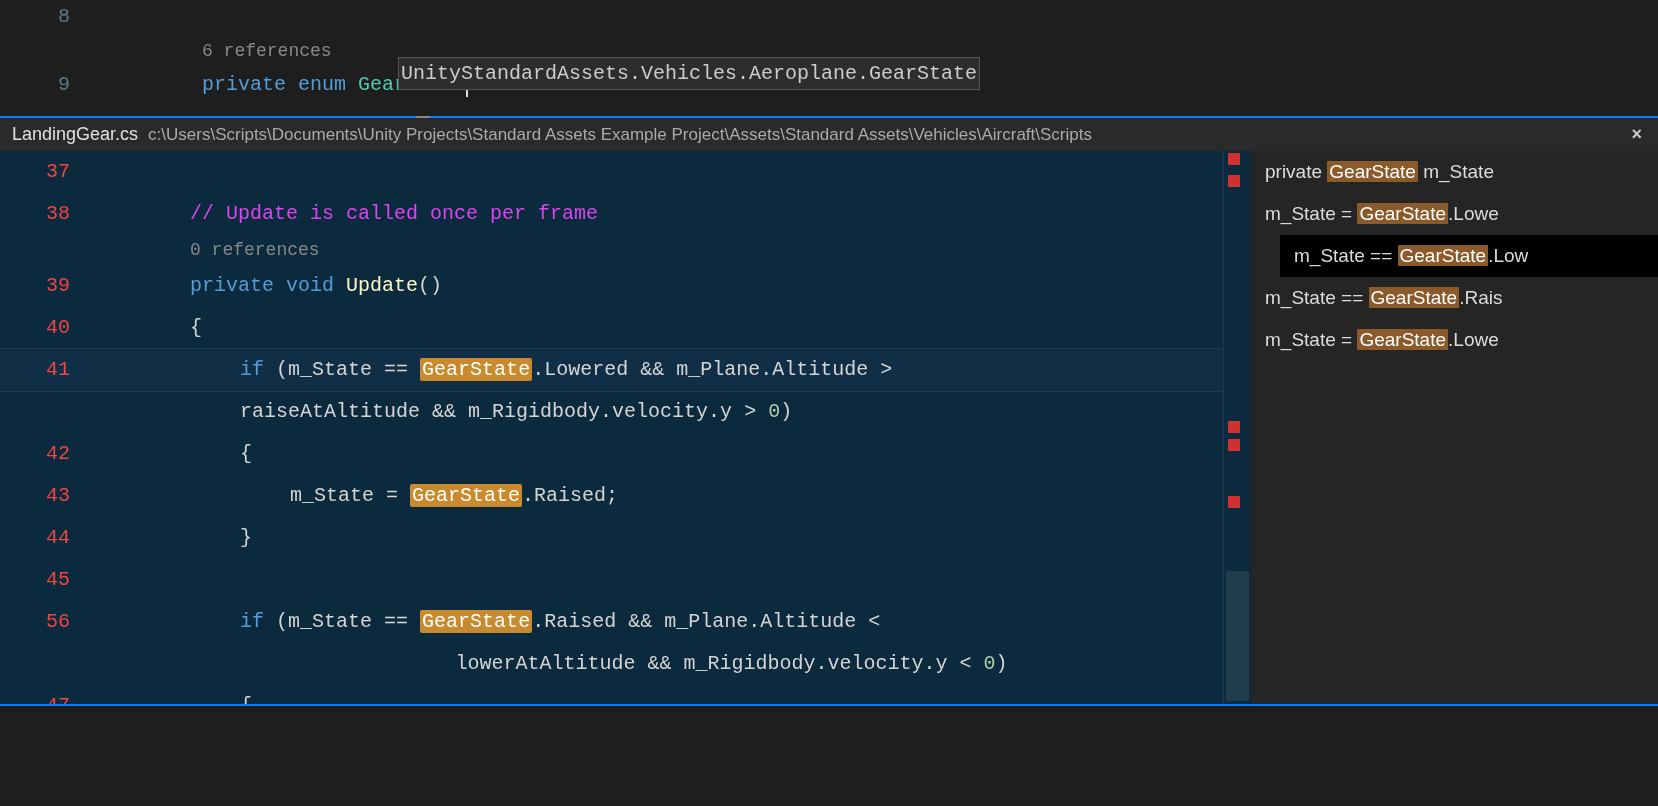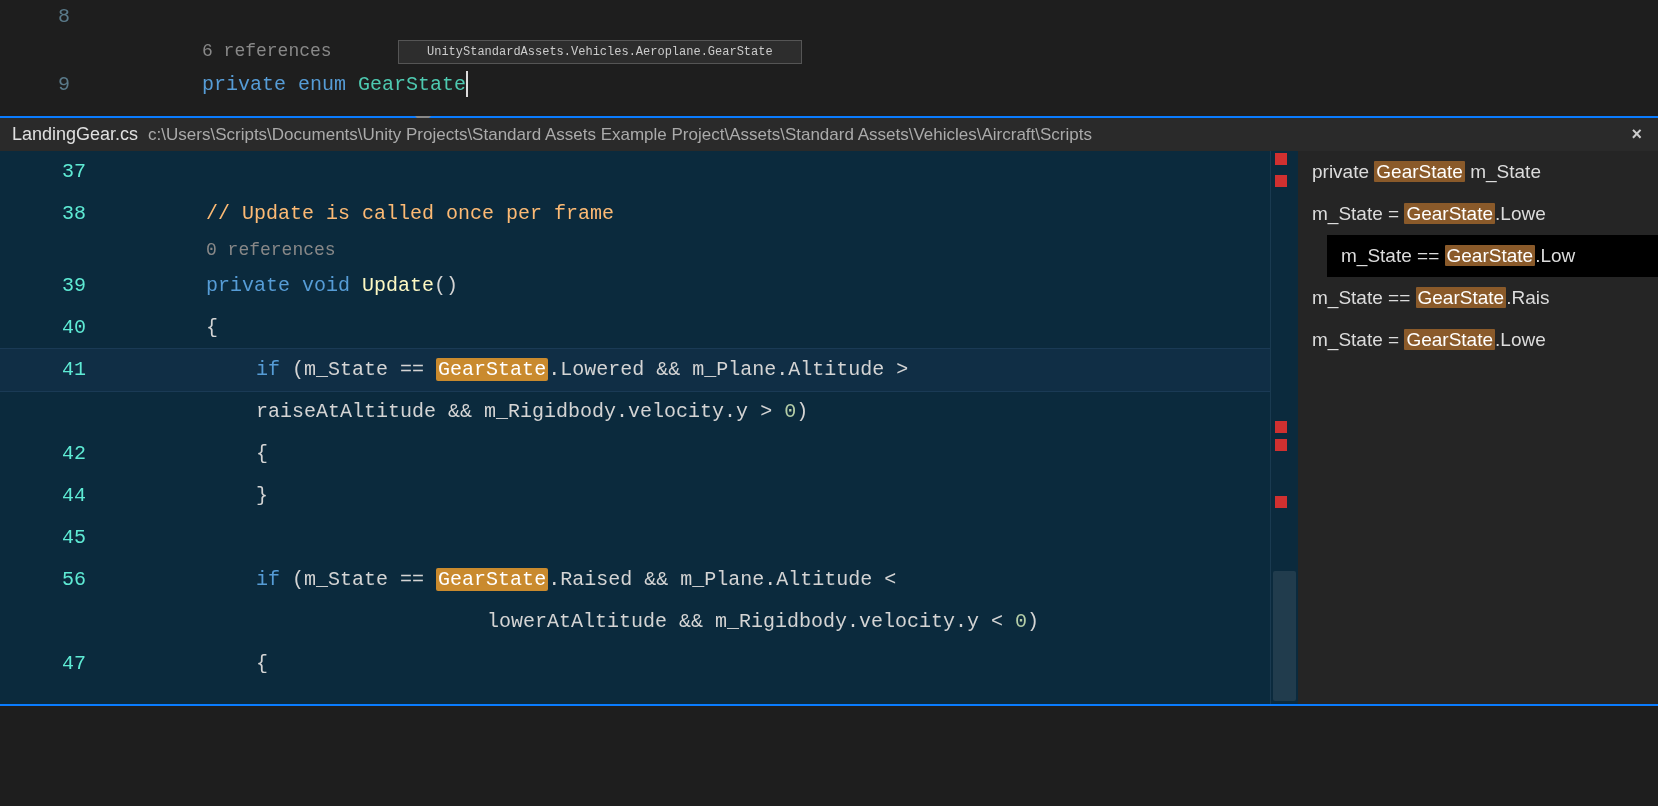--- a/index.html
+++ b/index.html
@@ -31,44 +31,44 @@
     font-size: 20px;
   }
   .code-content {
     flex: 1;
     white-space: pre;
     position: relative;
   }
   .kw { color: #569cd6; }
   .type { color: #4ec9b0; }
   .ident { color: #fef9c3; }
-  .comment { color: #fdba74; }
+  .comment { color: #d946ef; }
   .ref-lens { color: #888888; font-size: 18px; }
   .num { color: #b5cea8; }
   .hlword {
     background: #c98a2e;
     color: #fff;
     padding: 0 2px;
     border-radius: 2px;
   }
   .hlword-side {
     background: #8a5a2a;
     color: #fff;
     padding: 0 2px;
     border-radius: 1px;
   }
   .tooltip {
     position: absolute;
-    top: 40px;
+    top: 57px;
     left: 398px;
     border: 1px solid #555;
     background: #2d2d2d;
     color: #cccccc;
-    padding: 4px 28px;
-    font-size: 12px;
+    padding: 4px 2px;
+    font-size: 20px;
     z-index: 10;
   }
   .cursor-caret {
     display: inline-block;
     width: 2px;
     height: 26px;
     background: #dcdcdc;
     vertical-align: middle;
     margin-bottom: 2px;
   }
@@ -102,21 +102,21 @@
     background: #0b2a3d;
     height: 555px;
     border-bottom: 2px solid #0a7cff;
   }
   .bottom-code {
     flex: 1;
     background: #0b2a3d;
     padding-top: 0px;
     overflow: hidden;
   }
-  .bottom-code .gutter { color: #5eead4; margin-left: 16px; }
+  .bottom-code .gutter { color: #ef4444; }
   .bottom-row {
     display: flex;
     line-height: 42px;
     font-size: 20px;
   }
   .bottom-row .code-content { padding-left: 0; }
   .current-line {
     background: #102e45;
     outline: 1px solid #1a3a55;
   }
@@ -136,21 +136,21 @@
     border-radius: 2px;
   }
   .mark {
     position: absolute;
     left: 4px;
     width: 12px;
     height: 12px;
     background: #d03030;
   }
   .side-panel {
-    width: 360px;
+    width: 407px;
     background: #252525;
     font-family: 'Segoe UI', Arial, sans-serif;
     font-size: 19px;
     color: #dcdcdc;
     overflow: hidden;
   }
   .side-row {
     padding: 6px 14px;
     white-space: nowrap;
     line-height: 30px;
@@ -236,20 +236,24 @@
     <div class="bottom-row">
       <div class="gutter"></div>
       <div class="code-content" style="padding-left:150px;"><span>raiseAtAltitude</span> <span>&amp;&amp;</span> <span>m_Rigidbody.velocity.y</span> <span>&gt;</span> <span class="num">0</span><span>)</span></div>
     </div>
 
     <div class="bottom-row">
       <div class="gutter">42</div>
       <div class="code-content" style="padding-left:150px;"><span>{</span></div>
     </div>
 
+    <div class="bottom-row">
+      <div class="gutter">43</div>
+      <div class="code-content" style="padding-left:200px;"><span>m_State</span> <span>=</span> <span class="hlword">GearState</span><span>.Raised;</span></div>
+    </div>
 
     <div class="bottom-row">
       <div class="gutter">44</div>
       <div class="code-content" style="padding-left:150px;"><span>}</span></div>
     </div>
 
     <div class="bottom-row">
       <div class="gutter">45</div>
       <div class="code-content"></div>
     </div>

